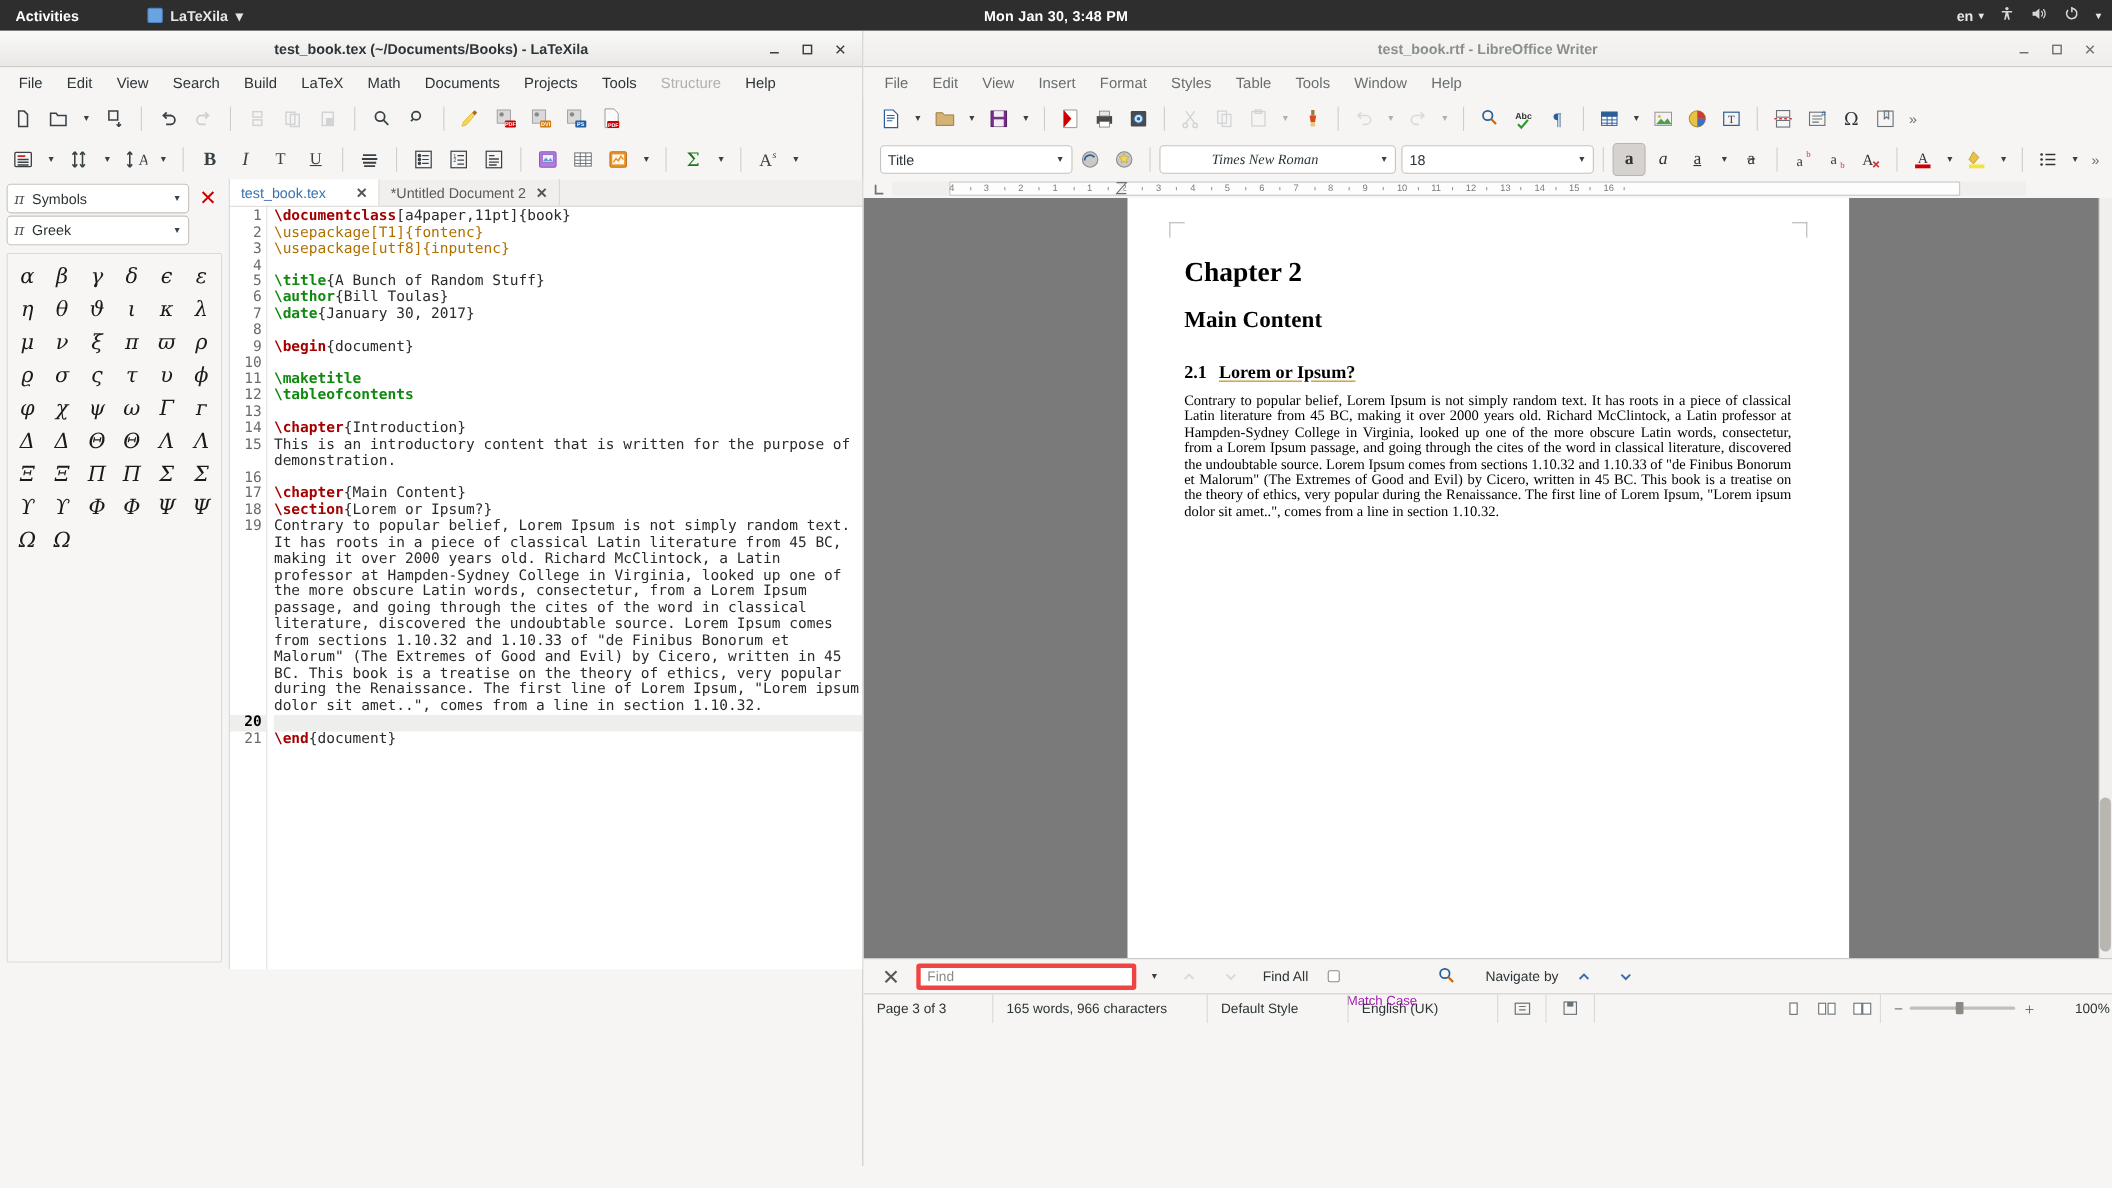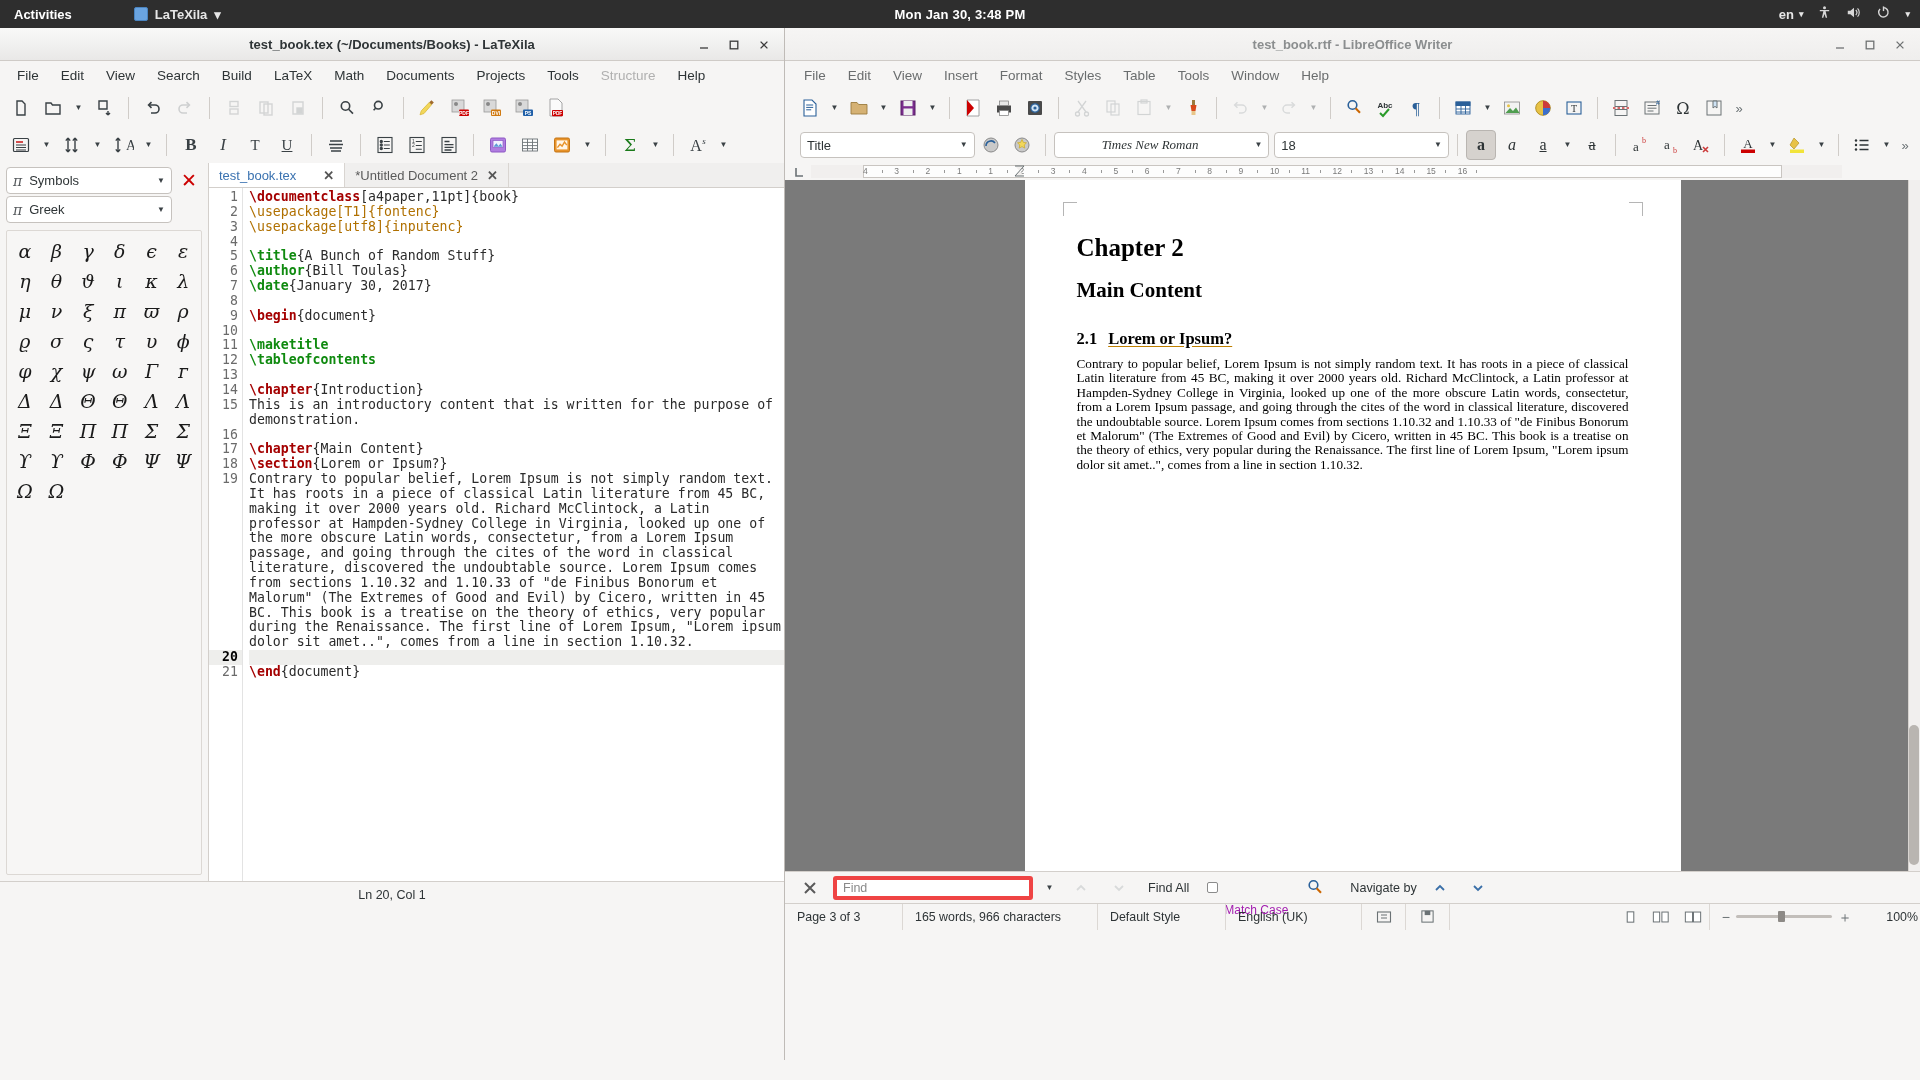--- a/index.html
+++ b/index.html
@@ -561,23 +561,20 @@
               <div style="height: 14.85px;">18</div>
               <div style="height: 178.2px;">19</div>
               <div class="cur" style="height: 14.85px;">20</div>
               <div style="height: 14.85px;">21</div>
             </div>
           <div class="code" id="lx-code"><span class="ln"><span class="k-red">\documentclass</span><span class="k-txt">[a4paper,11pt]{book}</span></span><span class="ln"><span class="k-org">\usepackage</span><span class="k-org">[T1]{fontenc}</span></span><span class="ln"><span class="k-org">\usepackage</span><span class="k-org">[utf8]{inputenc}</span></span><span class="ln">&nbsp;</span><span class="ln"><span class="k-grn">\title</span><span class="k-txt">{A Bunch of Random Stuff}</span></span><span class="ln"><span class="k-grn">\author</span><span class="k-txt">{Bill Toulas}</span></span><span class="ln"><span class="k-grn">\date</span><span class="k-txt">{January 30, 2017}</span></span><span class="ln">&nbsp;</span><span class="ln"><span class="k-red">\begin</span><span class="k-txt">{document}</span></span><span class="ln">&nbsp;</span><span class="ln"><span class="k-grn">\maketitle</span></span><span class="ln"><span class="k-grn">\tableofcontents</span></span><span class="ln">&nbsp;</span><span class="ln"><span class="k-red">\chapter</span><span class="k-txt">{Introduction}</span></span><span class="ln"><span class="k-txt">This is an introductory content that is written for the purpose of demonstration.</span></span><span class="ln">&nbsp;</span><span class="ln"><span class="k-red">\chapter</span><span class="k-txt">{Main Content}</span></span><span class="ln"><span class="k-red">\section</span><span class="k-txt">{Lorem or Ipsum?}</span></span><span class="ln"><span class="k-txt">Contrary to popular belief, Lorem Ipsum is not simply random text. It has roots in a piece of classical Latin literature from 45 BC, making it over 2000 years old. Richard McClintock, a Latin professor at Hampden-Sydney College in Virginia, looked up one of the more obscure Latin words, consectetur, from a Lorem Ipsum passage, and going through the cites of the word in classical literature, discovered the undoubtable source. Lorem Ipsum comes from sections 1.10.32 and 1.10.33 of "de Finibus Bonorum et Malorum" (The Extremes of Good and Evil) by Cicero, written in 45 BC. This book is a treatise on the theory of ethics, very popular during the Renaissance. The first line of Lorem Ipsum, "Lorem ipsum dolor sit amet..", comes from a line in section 1.10.32.</span></span><span class="ln cur">&nbsp;</span><span class="ln"><span class="k-red">\end</span><span class="k-txt">{document}</span></span></div>
         </div>
       </div>
     </div>
 
-    <div class="lx-status">
-      <span>Ln 20, Col 1</span>
-    </div>
   </div>
 
   <div class="win" id="lowriter">
     <div class="titlebar inactive">
       <span>test_book.rtf - LibreOffice Writer</span>
       <div class="wbtns">
         <div class="wbtn">
           <svg width="12" height="12" viewBox="0 0 12 12" stroke="#6f7273" stroke-width="1.3">
               <path d="M2 9h8"></path>
             </svg>

